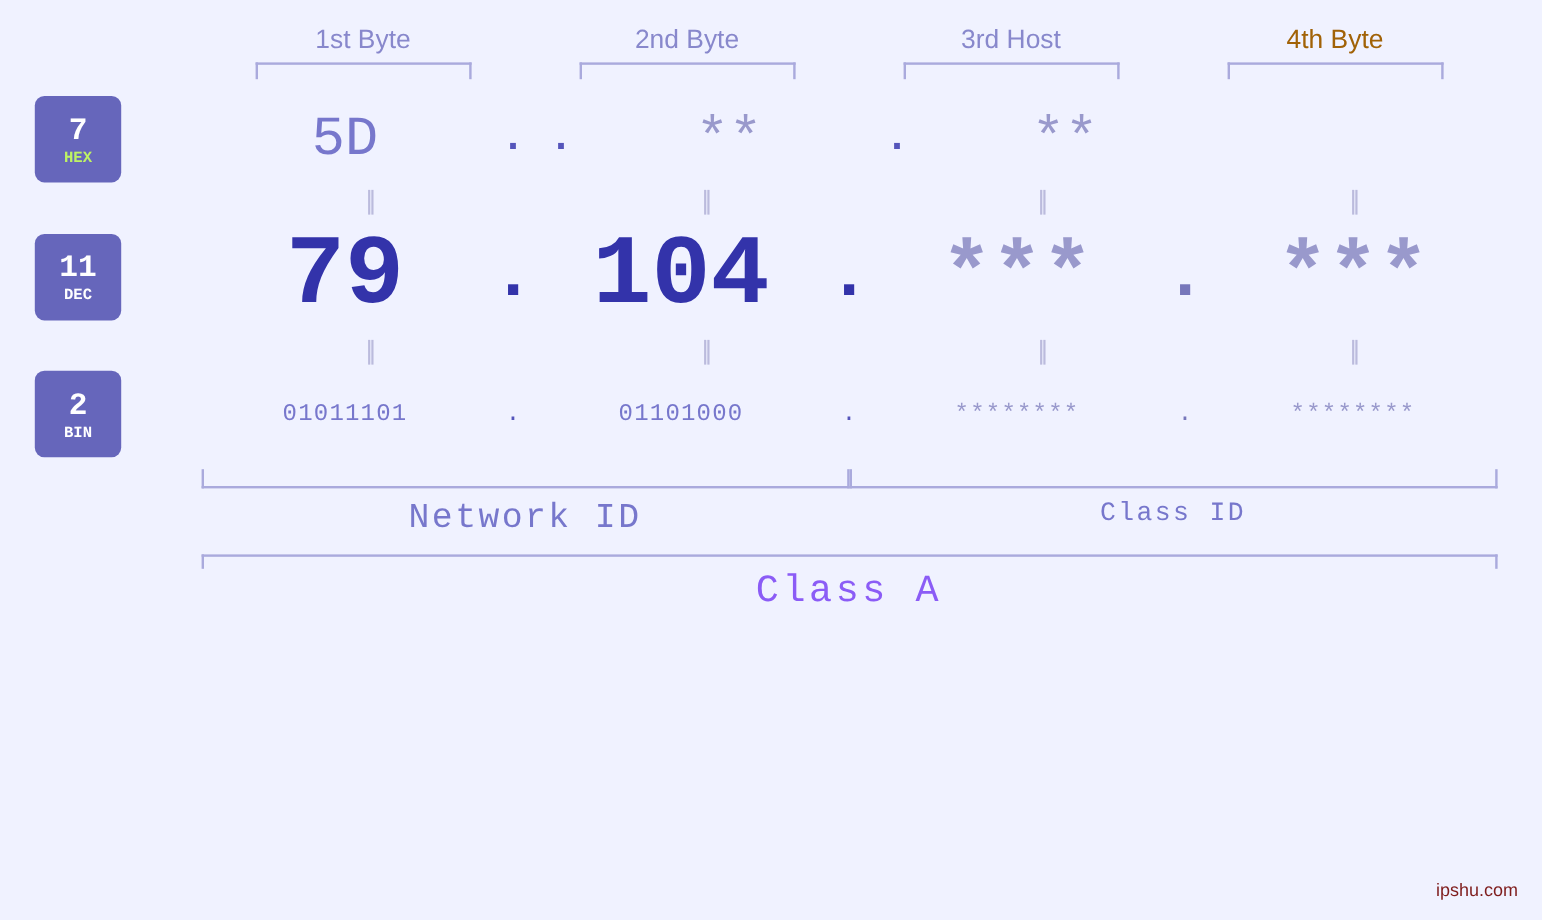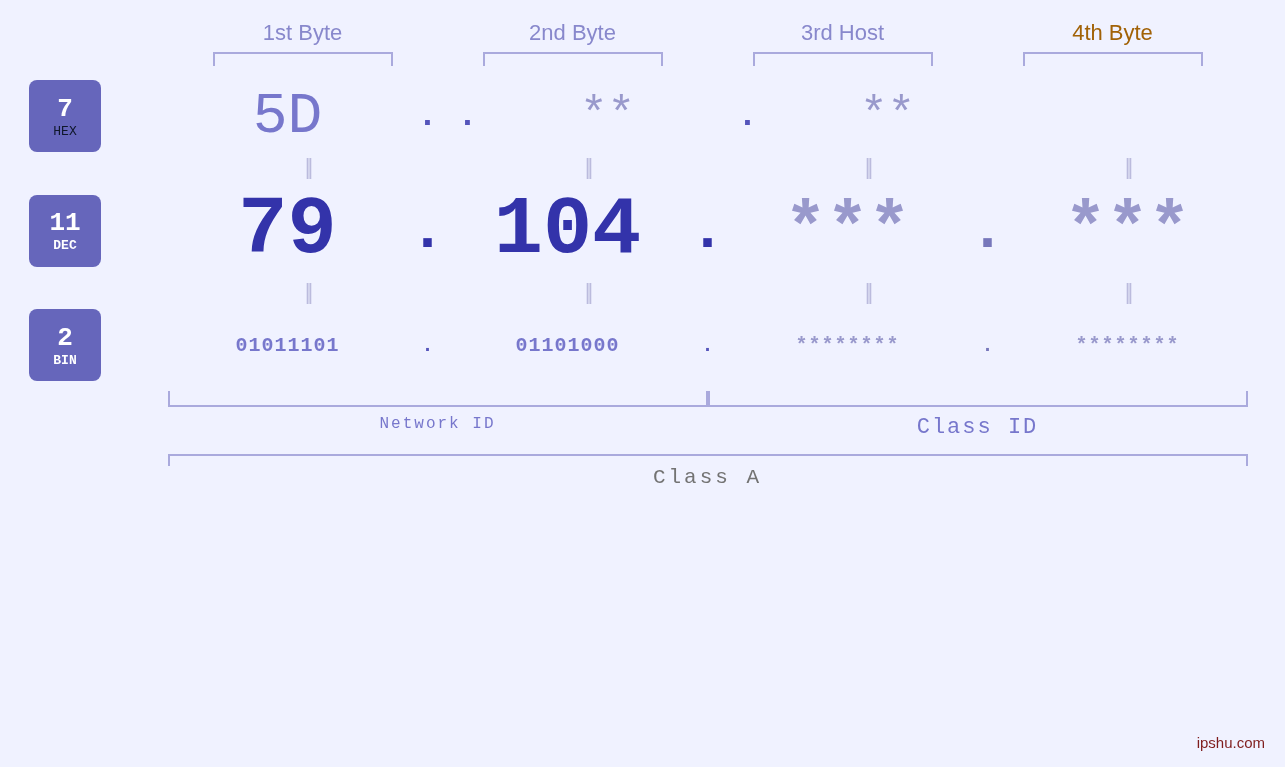--- a/index.html
+++ b/index.html
@@ -74,27 +74,27 @@
           </div>
         </div>
       </div>
     </div>
   </div>
 
   <div style="display:flex; width:1285px; align-items:center; margin-top:14px;">
     <div style="width:130px; display:flex; justify-content:center; align-items:center;">
       <div style="background:#6666bb; border-radius:8px; width:72px; height:72px; display:flex; flex-direction:column; align-items:center; justify-content:center;">
         <span style="font-size:26px; font-weight:bold; color:white; font-family:'Courier New',monospace;">7</span>
-        <span style="font-size:13px; font-weight:normal; color:#0f172a; font-family:'Courier New',monospace;">HEX</span>
+        <span style="font-size:13px; font-weight:bold; color:#bef264; font-family:'Courier New',monospace;">HEX</span>
       </div>
     </div>
     <div style="flex:1; display:flex; justify-content:center; align-items:center;">
       <div style="display:flex; align-items:center; width:1080px;">
         <div style="width:240px; text-align:center;">
-          <span style="font-size:58px; color:#7777cc; font-family:'Courier New',monospace;">5D</span>
+          <span style="font-size:46px; color:#7777cc; font-family:'Courier New',monospace;">5D</span>
         </div>
         <div style="width:40px; text-align:center;">
           <span style="font-size:34px; color:#5555bb; font-weight:bold;">.</span>
         </div>
         <div style="width:40px; text-align:center;">
           <span style="font-size:34px; color:#5555bb; font-weight:bold;">.</span>
         </div>
         <div style="width:240px; text-align:center;">
           <span style="font-size:46px; color:#9999cc; font-family:'Courier New',monospace;">**</span>
         </div>
@@ -166,21 +166,21 @@
     </div>
   </div>
 
   <div style="display:flex; width:1285px; align-items:center; margin-top:4px;">
     <div style="width:130px; display:flex; justify-content:center; align-items:center;">
       <div style="background:#6666bb; border-radius:8px; width:72px; height:72px; display:flex; flex-direction:column; align-items:center; justify-content:center;">
         <span style="font-size:26px; font-weight:bold; color:white; font-family:'Courier New',monospace;">2</span>
         <span style="font-size:13px; font-weight:bold; color:white; font-family:'Courier New',monospace;">BIN</span>
       </div>
     </div>
-    <div style="flex:1; display:flex; justify-content:center; align-items:center;font-weight:bold;">
+    <div style="flex:1; display:flex; justify-content:center; align-items:center;">
       <div style="display:flex; align-items:center; width:1080px;">
         <div style="width:240px; text-align:center;">
           <span style="font-size:20px; color:#7777cc; font-family:'Courier New',monospace; letter-spacing:1px;">01011101</span>
         </div>
         <div style="width:40px; text-align:center;">
           <span style="font-size:20px; color:#5555bb;">.</span>
         </div>
         <div style="width:240px; text-align:center;">
           <span style="font-size:20px; color:#7777cc; font-family:'Courier New',monospace; letter-spacing:1px;">01101000</span>
         </div>
@@ -217,40 +217,40 @@
           <div style="position:absolute;bottom:0;right:0;width:2px;height:16px;background:#aaaadd;"></div>
         </div>
       </div>
     </div>
   </div>
 
   <div style="display:flex; width:1285px; margin-top:8px;">
     <div style="width:130px;"></div>
     <div style="flex:1; display:flex; justify-content:center;">
       <div style="display:flex; width:1080px;">
-        <div style="width:540px; text-align:center; font-size:16px; color:#7777cc; font-family:'Courier New',monospace; letter-spacing:2px;">Network ID</div>
+        <div style="width:540px; text-align:center; font-size:29px; color:#7777cc; font-family:'Courier New',monospace; letter-spacing:2px;">Network ID</div>
         <div style="width:540px; text-align:center; font-size:22px; color:#7777cc; font-family:'Courier New',monospace; letter-spacing:2px;">Class ID</div>
       </div>
     </div>
   </div>
 
   <div style="display:flex; width:1285px; margin-top:14px;">
     <div style="width:130px;"></div>
     <div style="flex:1; display:flex; justify-content:center;">
       <div style="position:relative; width:1080px; height:2px; background:#aaaadd;">
         <div style="position:absolute;top:0;left:0;width:2px;height:12px;background:#aaaadd;"></div>
         <div style="position:absolute;top:0;right:0;width:2px;height:12px;background:#aaaadd;"></div>
       </div>
     </div>
   </div>
 
   <div style="display:flex; width:1285px; margin-top:10px;">
     <div style="width:130px;"></div>
     <div style="flex:1; display:flex; justify-content:center;">
       <div style="width:1080px; text-align:center;">
-        <span style="font-size:21px; color:#737373; font-family:'Courier New',monospace; letter-spacing:3px; font-weight:500;">Class A</span>
+        <span style="font-size:32px; color:#8b5cf6; font-family:'Courier New',monospace; letter-spacing:3px; font-weight:500;">Class A</span>
       </div>
     </div>
   </div>
 
   <div style="position:absolute; bottom:16px; right:20px; font-size:15px; color:#7f1d1d; font-family:Arial,sans-serif;">ipshu.com</div>
 
 </div>
 
 </body></html>

